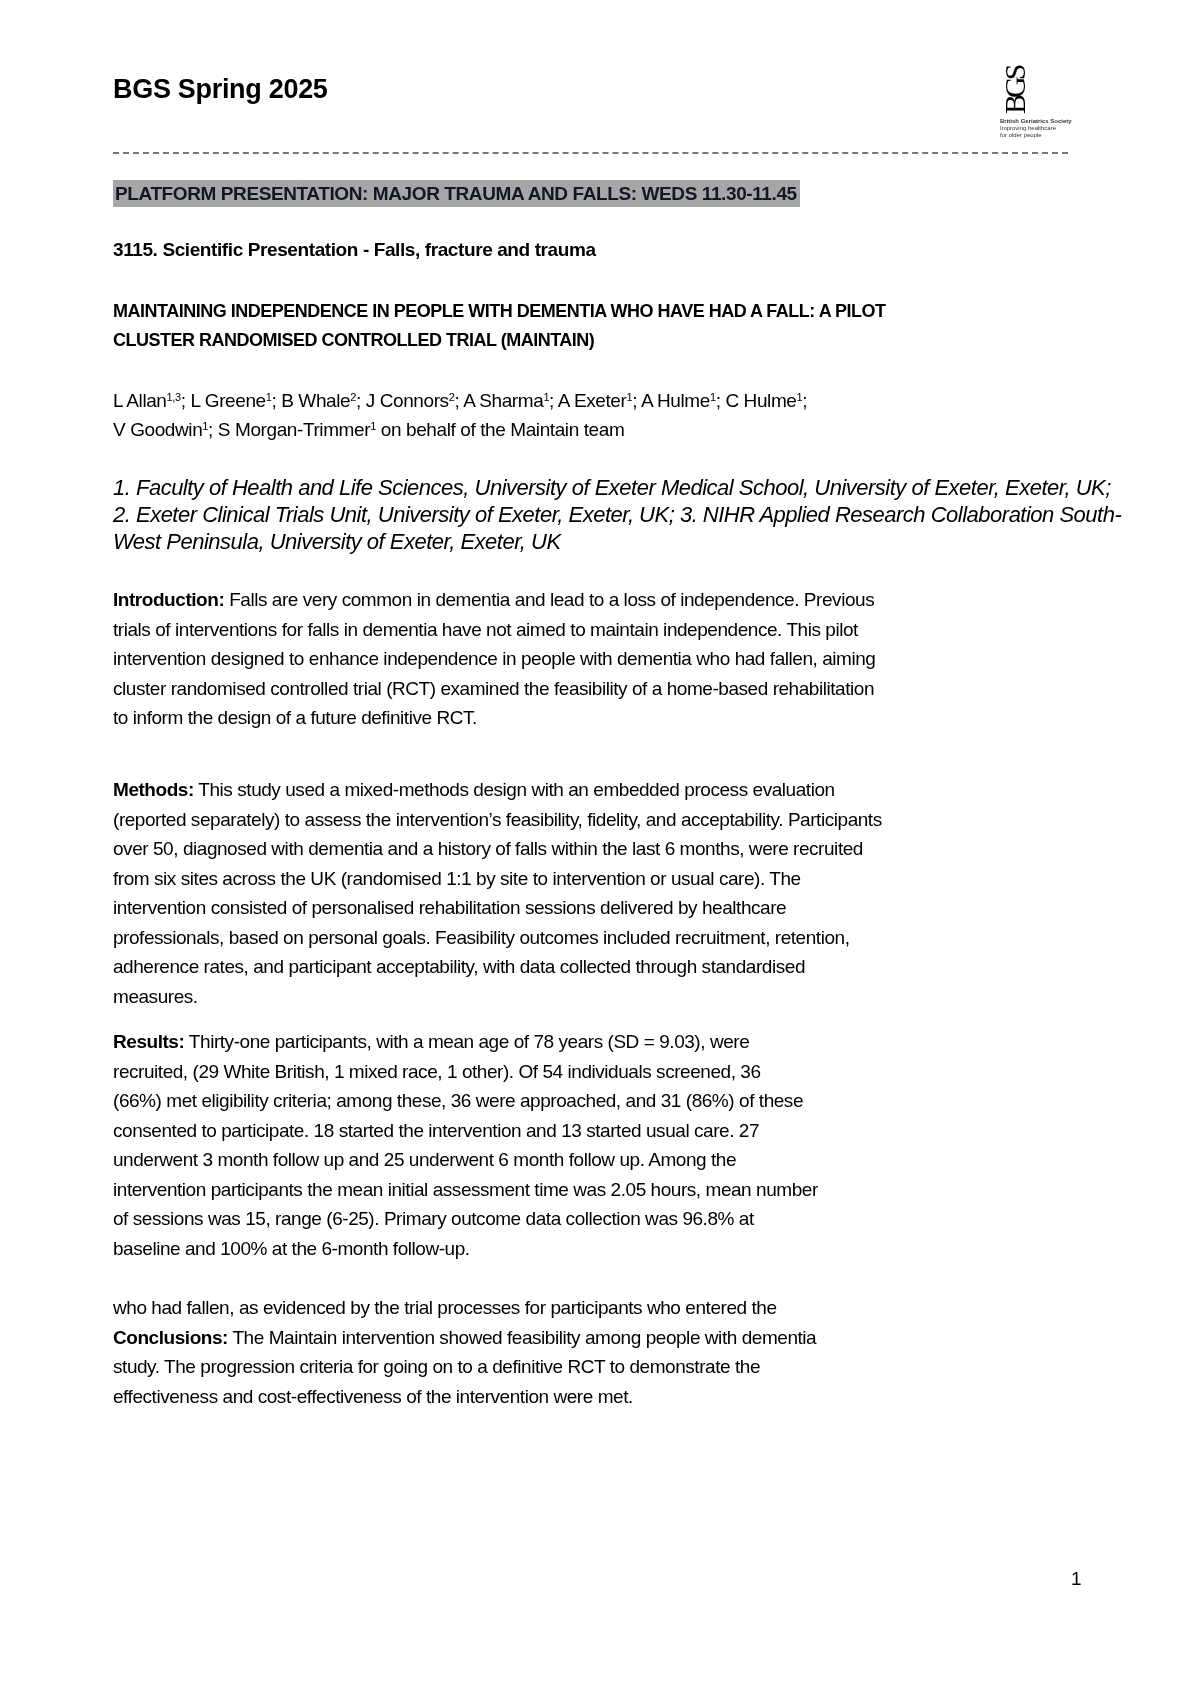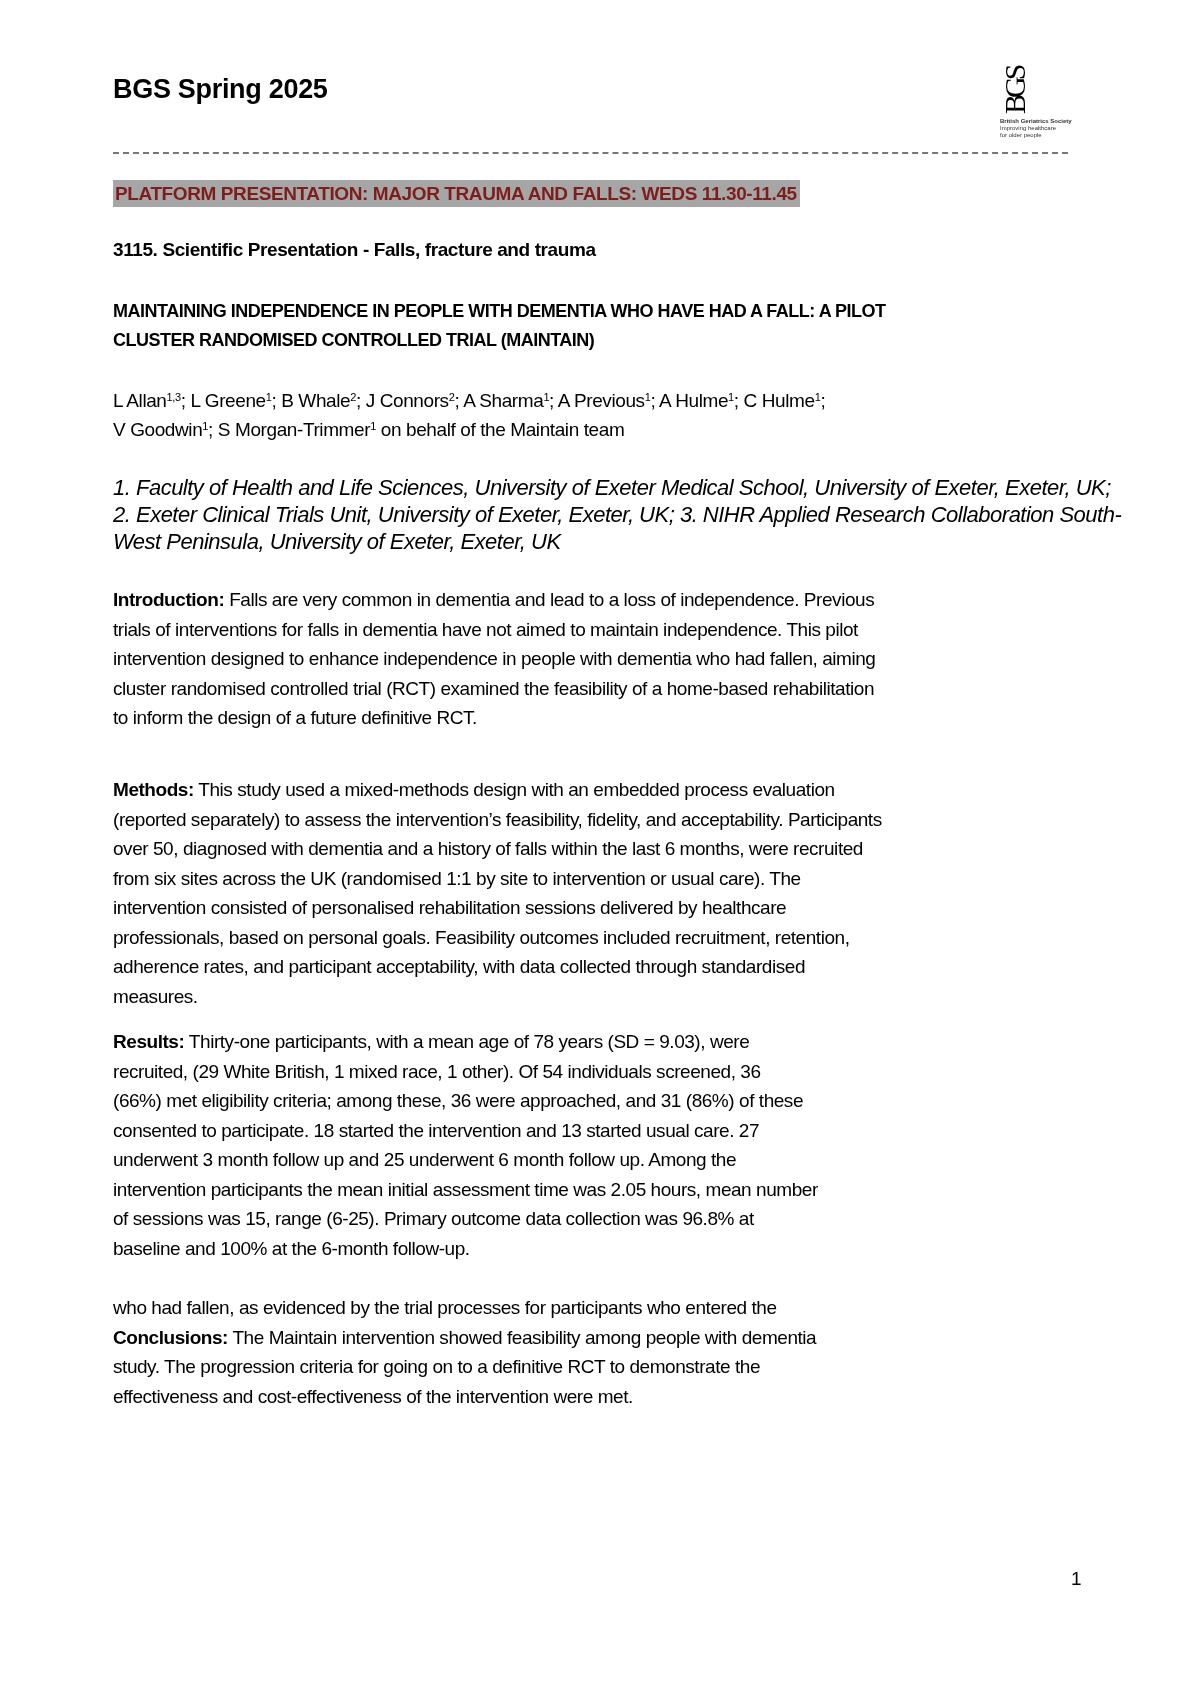--- a/index.html
+++ b/index.html
@@ -7,21 +7,21 @@
          font-family:"Liberation Sans", sans-serif; color:#000; }
   .abs { position:absolute; }
   .conf-title { left:113px; top:74px; font-size:27px; font-weight:bold; letter-spacing:-0.3px; }
   .logo { left:1000px; top:52px; width:80px; height:90px; }
   .logo-mark { position:absolute; left:0; top:0; width:30px; height:62px;
                font-family:"Liberation Serif", serif; font-size:30px; line-height:30px;
                writing-mode:vertical-rl; transform:rotate(180deg); letter-spacing:-4px; }
   .logo-line { position:absolute; left:0; font-size:6px; line-height:7px; white-space:nowrap; color:#333; }
   .rule { left:113px; top:152px; width:955px; height:0; border-top:2px dashed #777; }
   .highlight { left:113px; top:180px; height:27px; padding:0 3px 0 2px; background:#a6a6a6;
-               color:#7f1d1d; font-size:19px; font-weight:bold; line-height:27px; white-space:nowrap; letter-spacing:-0.4px; }
+               color:#0f172a; font-size:19px; font-weight:bold; line-height:27px; white-space:nowrap; letter-spacing:-0.4px; }
   .section-head { left:113px; top:239px; font-size:19px; font-weight:bold; letter-spacing:-0.4px; white-space:nowrap; }
   .main-title { left:113px; top:297px; width:960px; font-size:18px; font-weight:bold; line-height:29px; letter-spacing:-0.5px; }
   .authors { left:113px; top:386px; width:960px; font-size:19px; line-height:29px; letter-spacing:-0.4px; }
   .authors sup { font-size:11px; vertical-align:top; position:relative; top:-3px; }
   .affil { left:113px; top:474px; width:980px; font-size:22px; font-style:italic; line-height:27px; letter-spacing:-0.5px; }
   .para { left:113px; width:990px; font-size:19px; line-height:29.5px; letter-spacing:-0.45px; }
   .para b { font-weight:bold;text-align:right; }
   .intro { top:585px; }
   .methods { top:762px;margin-top:13px; }
   .results { top:1027px; width:880px; }
@@ -52,21 +52,21 @@
   <span class="line">CLUSTER RANDOMISED CONTROLLED TRIAL (MAINTAIN)</span>
 </div>
 
 <div class="abs authors">
   <span class="line">
     <span>L Allan</span><sup>1,3</sup>;
     <span>L Greene</span><sup>1</sup>;
     <span>B Whale</span><sup>2</sup>;
     <span>J Connors</span><sup>2</sup>;
     <span>A Sharma</span><sup>1</sup>;
-    <span>A Previous</span><sup>1</sup>;
+    <span>A Exeter</span><sup>1</sup>;
     <span>A Hulme</span><sup>1</sup>;
     <span>C Hulme</span><sup>1</sup>;
   </span>
   <span class="line">
     <span>V Goodwin</span><sup>1</sup>;
     <span>S Morgan-Trimmer</span><sup>1</sup>
     <span>on behalf of the Maintain team</span>
   </span>
 </div>
 

